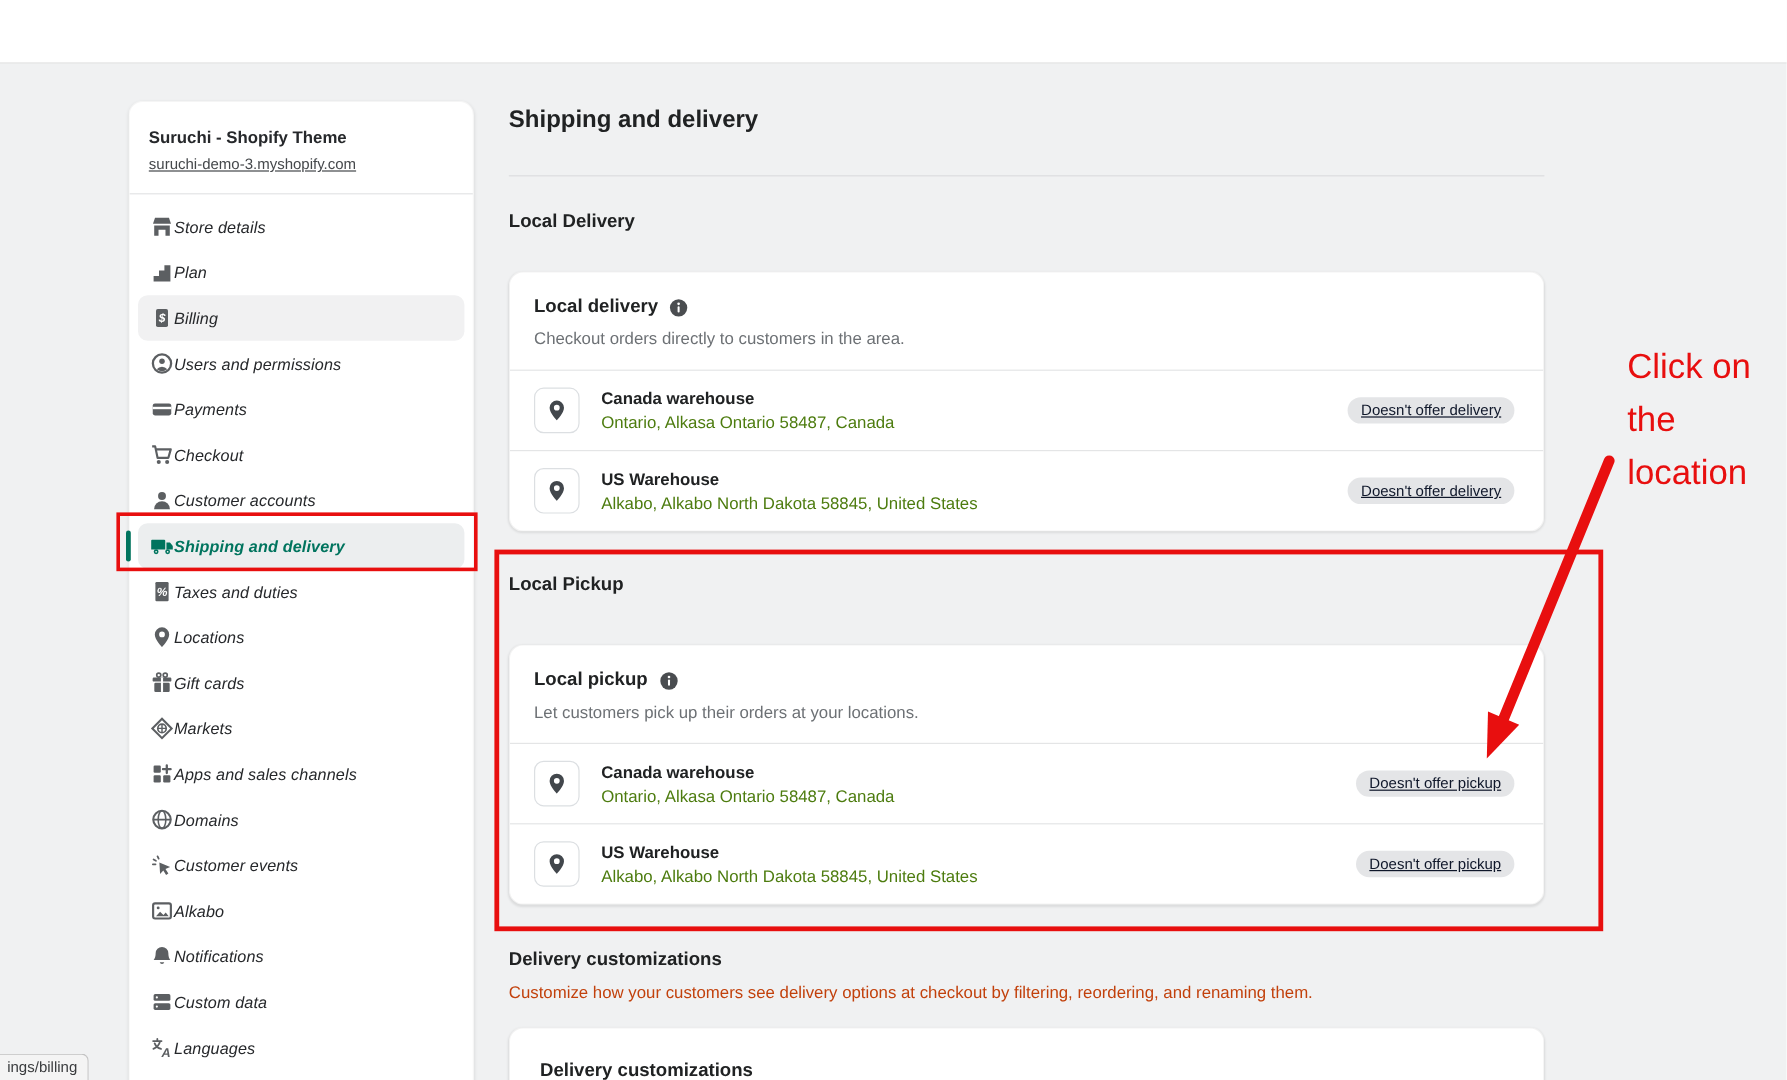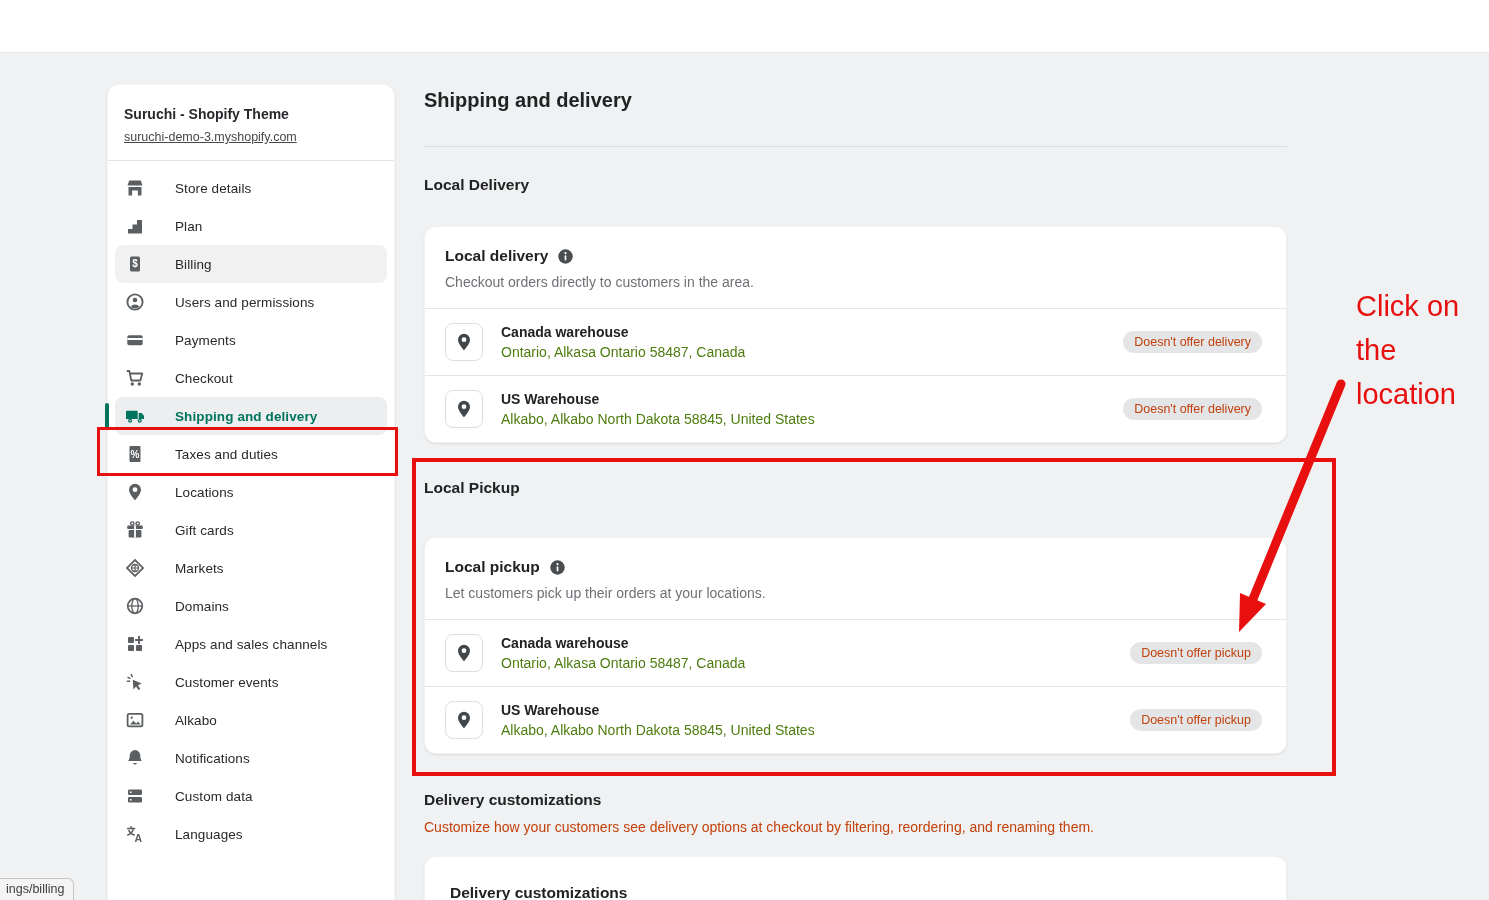--- a/index.html
+++ b/index.html
@@ -8,22 +8,22 @@
   .canvas{position:absolute;left:0;top:52px;right:0;bottom:0;background:#f0f1f2;border-top:1px solid #e4e4e4;}
 
   
   .sidebar{position:absolute;left:107px;top:84px;width:288px;height:840px;background:#fff;
     border-radius:12px;box-shadow:0 1px 3px rgba(0,0,0,.08);border:1px solid rgba(0,0,0,.04);box-sizing:border-box;}
   .sidebar-head{padding:20px 16px 15px;}
   .store-name{font-size:14px;font-weight:700;color:#26282b;line-height:18px;}
   .store-domain{display:inline-block;margin-top:7px;font-size:12.5px;color:#45484b;text-decoration:underline;cursor:pointer;}
   .sidebar-sep{border-bottom:1px solid #e3e4e5;}
   .nav{padding:8px 7px;}
-  .nav-item{position:relative;display:flex;align-items:center;gap:30px;height:38px;padding:0 10px;
-    border-radius:8px;color:#26282b;cursor:pointer;box-sizing:border-box;}
+  .nav-item{position:relative;display:flex;align-items:center;gap:0;height:38px;padding:0 10px;
+    border-radius:8px;color:#26282b;cursor:pointer;box-sizing:border-box;font-style:italic;}
   .nav-item.highlighted{background:#f1f1f2;}
   .nav-item.active{background:#eceeef;color:#00745e;}
   .nav-item.active .nav-label{color:#00745e;font-weight:600;}
   .nav-item.active .nav-icon{color:#00745e;}
   .nav-icon{width:20px;height:20px;color:#5c5f62;flex:0 0 auto;display:flex;align-items:center;justify-content:center;}
   .nav-icon svg{display:block;}
   .nav-label{font-size:13.5px;font-weight:500;letter-spacing:.1px;white-space:nowrap;}
   .active-bar{position:absolute;left:-10px;top:6px;width:4px;height:26px;border-radius:3px;background:#00745e;}
 
   
@@ -42,21 +42,21 @@
   .card-title-row{display:flex;align-items:center;gap:9px;}
   .card-title{font-size:15.5px;font-weight:700;color:#202223;line-height:22px;}
   .info-dot{width:17px;height:17px;flex:0 0 auto;cursor:pointer;}
   .card-sub{margin-top:5px;font-size:14px;line-height:20px;color:#6d7175;}
   .card-divider{border-top:1px solid #e4e5e6;}
   .loc-row{position:relative;display:flex;align-items:center;gap:18px;height:66px;padding:0 24px 0 20px;cursor:pointer;}
   .pin-box{width:38px;height:38px;border:1px solid #dcdfe2;border-radius:8px;display:flex;align-items:center;justify-content:center;box-sizing:border-box;color:#42474c;}
   .loc-text{display:flex;flex-direction:column;}
   .loc-name{font-size:14px;line-height:20px;font-weight:700;color:#202223;}
   .loc-addr{font-size:14px;line-height:20px;color:#4d7c0f;}
-  .badge{margin-left:auto;background:#e4e5e7;border-radius:11px;padding:3px 11px;font-size:12.5px;line-height:16px;color:#c2410c;white-space:nowrap;}
+  .badge{margin-left:auto;background:#e4e5e7;border-radius:11px;padding:3px 11px;font-size:12.5px;line-height:16px;color:#0f172a;white-space:nowrap;text-decoration:underline;}
 
   
   .annotation-layer{position:absolute;inset:0;pointer-events:none;z-index:50;}
   .ann-rect{position:absolute;border:3px solid #e80f0f;box-sizing:border-box;}
   .ann-rect-sidebar{left:97px;top:427px;width:301px;height:49px;}
   .ann-rect-pickup{left:412px;top:458px;width:924px;height:318px;border-width:4px;}
   .ann-text{position:absolute;left:1356px;top:284px;font-size:29px;line-height:44px;color:#e80f0f;}
   .ann-arrow{position:absolute;left:0;top:0;}
 
   
@@ -221,20 +221,28 @@
           <span class="nav-label">Payments</span>
         </div>
         <div class="nav-item">
           <span class="nav-icon">
             <svg viewBox="0 0 20 20" width="20" height="20">
               <use href="#sym-cart-icon"></use>
             </svg>
           </span>
           <span class="nav-label">Checkout</span>
         </div>
+        <div class="nav-item">
+          <span class="nav-icon">
+            <svg viewBox="0 0 20 20" width="20" height="20">
+              <use href="#sym-person-icon"></use>
+            </svg>
+          </span>
+          <span class="nav-label">Customer accounts</span>
+        </div>
         <div class="nav-item active">
           <span class="active-bar"></span>
           <span class="nav-icon">
             <svg viewBox="0 0 20 20" width="20" height="20">
               <use href="#sym-truck-icon"></use>
             </svg>
           </span>
           <span class="nav-label">Shipping and delivery</span>
         </div>
         <div class="nav-item">
@@ -265,32 +273,32 @@
           <span class="nav-icon">
             <svg viewBox="0 0 20 20" width="20" height="20">
               <use href="#sym-markets-globe-icon"></use>
             </svg>
           </span>
           <span class="nav-label">Markets</span>
         </div>
         <div class="nav-item">
           <span class="nav-icon">
             <svg viewBox="0 0 20 20" width="20" height="20">
+              <use href="#sym-apps-grid-icon"></use>
+            </svg>
+          </span>
+          <span class="nav-label">Apps and sales channels</span>
+        </div>
+        <div class="nav-item">
+          <span class="nav-icon">
+            <svg viewBox="0 0 20 20" width="20" height="20">
               <use href="#sym-globe-icon"></use>
             </svg>
           </span>
           <span class="nav-label">Domains</span>
-        </div>
-        <div class="nav-item">
-          <span class="nav-icon">
-            <svg viewBox="0 0 20 20" width="20" height="20">
-              <use href="#sym-apps-grid-icon"></use>
-            </svg>
-          </span>
-          <span class="nav-label">Apps and sales channels</span>
         </div>
         <div class="nav-item">
           <span class="nav-icon">
             <svg viewBox="0 0 20 20" width="20" height="20">
               <use href="#sym-cursor-sparkle-icon"></use>
             </svg>
           </span>
           <span class="nav-label">Customer events</span>
         </div>
         <div class="nav-item">

